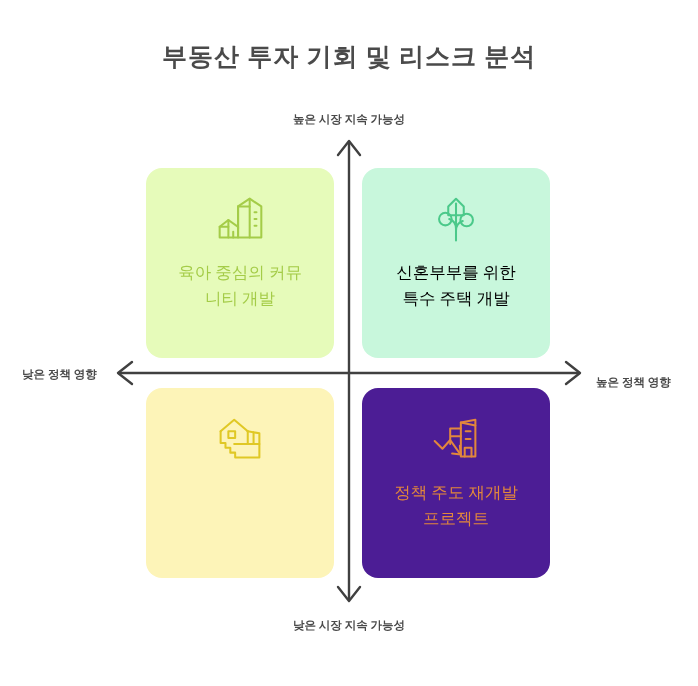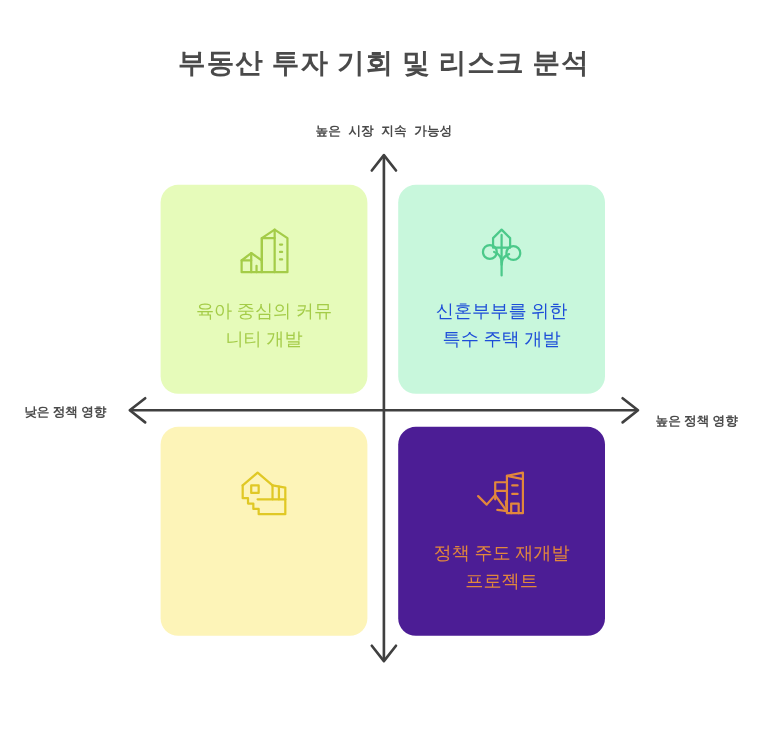--- a/index.html
+++ b/index.html
@@ -46,21 +46,20 @@
     font-family: "Liberation Serif", serif;
     white-space: nowrap;
     font-weight: bold;
     text-align: right;
   }
   #label-top {
     left: 0;
     top: 112px;
     width: 698px;
     text-align: center;
-    font-family: Liberation Mono, monospace;
   }
   #label-bottom {
     left: 0;
     top: 618px;
     width: 698px;
     text-align: center;
   }
   #label-left {
     left: 22px;
     top: 367px;
@@ -84,21 +83,21 @@
   .quadrant {
     position: absolute;
     width: 188px;
     height: 190px;
     border-radius: 16px;
     display: flex;
     flex-direction: column;
     align-items: center;
     justify-content: flex-start;
     box-sizing: border-box;
-    padding-top: 32px;
+    padding-top: 22px;
   }
   #quadrant-tl { left: 146px; top: 168px; background: #e6fbba; }
   #quadrant-tr { left: 362px; top: 168px; background: #c8f7dc; }
   #quadrant-bl { left: 146px; top: 388px; background: #fdf4b8; }
   #quadrant-br { left: 362px; top: 388px; background: #4c1d95; }
 
   .quad-icon {
     width: 62px;
     height: 62px;
     display: block;
@@ -106,21 +105,21 @@
   }
   .quad-text {
     width: 166px;
     text-align: center;
     font-size: 16.5px;
     line-height: 26px;
     font-family: "Liberation Serif", serif;
     white-space: pre-line;
   }
   #text-tl { color: #a4cc48; }
-  #text-tr { color: #1d4ed8; }
+  #text-tr { color: #000000; }
   #text-bl { color: #e0c825; }
   #text-br { color: #e2873c; }
 </style>
 </head>
 <body>
 
 <div id="chart-root">
 
   <div id="chart-title">부동산 투자 기회 및 리스크 분석</div>
 
@@ -129,20 +128,21 @@
     <line x1="349" y1="600" x2="349" y2="142" stroke="#404040" stroke-width="2.4"></line>
     <polyline points="338,155 349,141 360,155" fill="none" stroke="#404040" stroke-width="2.4" stroke-linecap="round" stroke-linejoin="round"></polyline>
     <polyline points="338,587 349,601 360,587" fill="none" stroke="#404040" stroke-width="2.4" stroke-linecap="round" stroke-linejoin="round"></polyline>
 
     <line x1="118" y1="373" x2="580" y2="373" stroke="#404040" stroke-width="2.4"></line>
     <polyline points="132,362 118,373 132,384" fill="none" stroke="#404040" stroke-width="2.4" stroke-linecap="round" stroke-linejoin="round"></polyline>
     <polyline points="566,362 580,373 566,384" fill="none" stroke="#404040" stroke-width="2.4" stroke-linecap="round" stroke-linejoin="round"></polyline>
   </svg>
 
   <div class="axis-label" id="label-top">높은 시장 지속 가능성</div>
+  <div class="axis-label" id="label-bottom">낮은 시장 지속 가능성</div>
   <div class="axis-label" id="label-left">낮은 정책 영향</div>
   <div class="axis-label" id="label-right">높은 정책 영향</div>
 
   <div class="quadrant" id="quadrant-tl">
     <svg class="quad-icon" viewBox="0 0 64 64">
       <g fill="none" stroke="#a4cc48" stroke-width="2.1" stroke-linecap="round" stroke-linejoin="round">
         <path d="M30 17 L42 9 L54 17 L54 49 L30 49 Z"></path>
         <path d="M30 17 L42 17 L42 49"></path>
         <path d="M42 9 L42 17"></path>
         <path d="M30 17 L30 40"></path>

